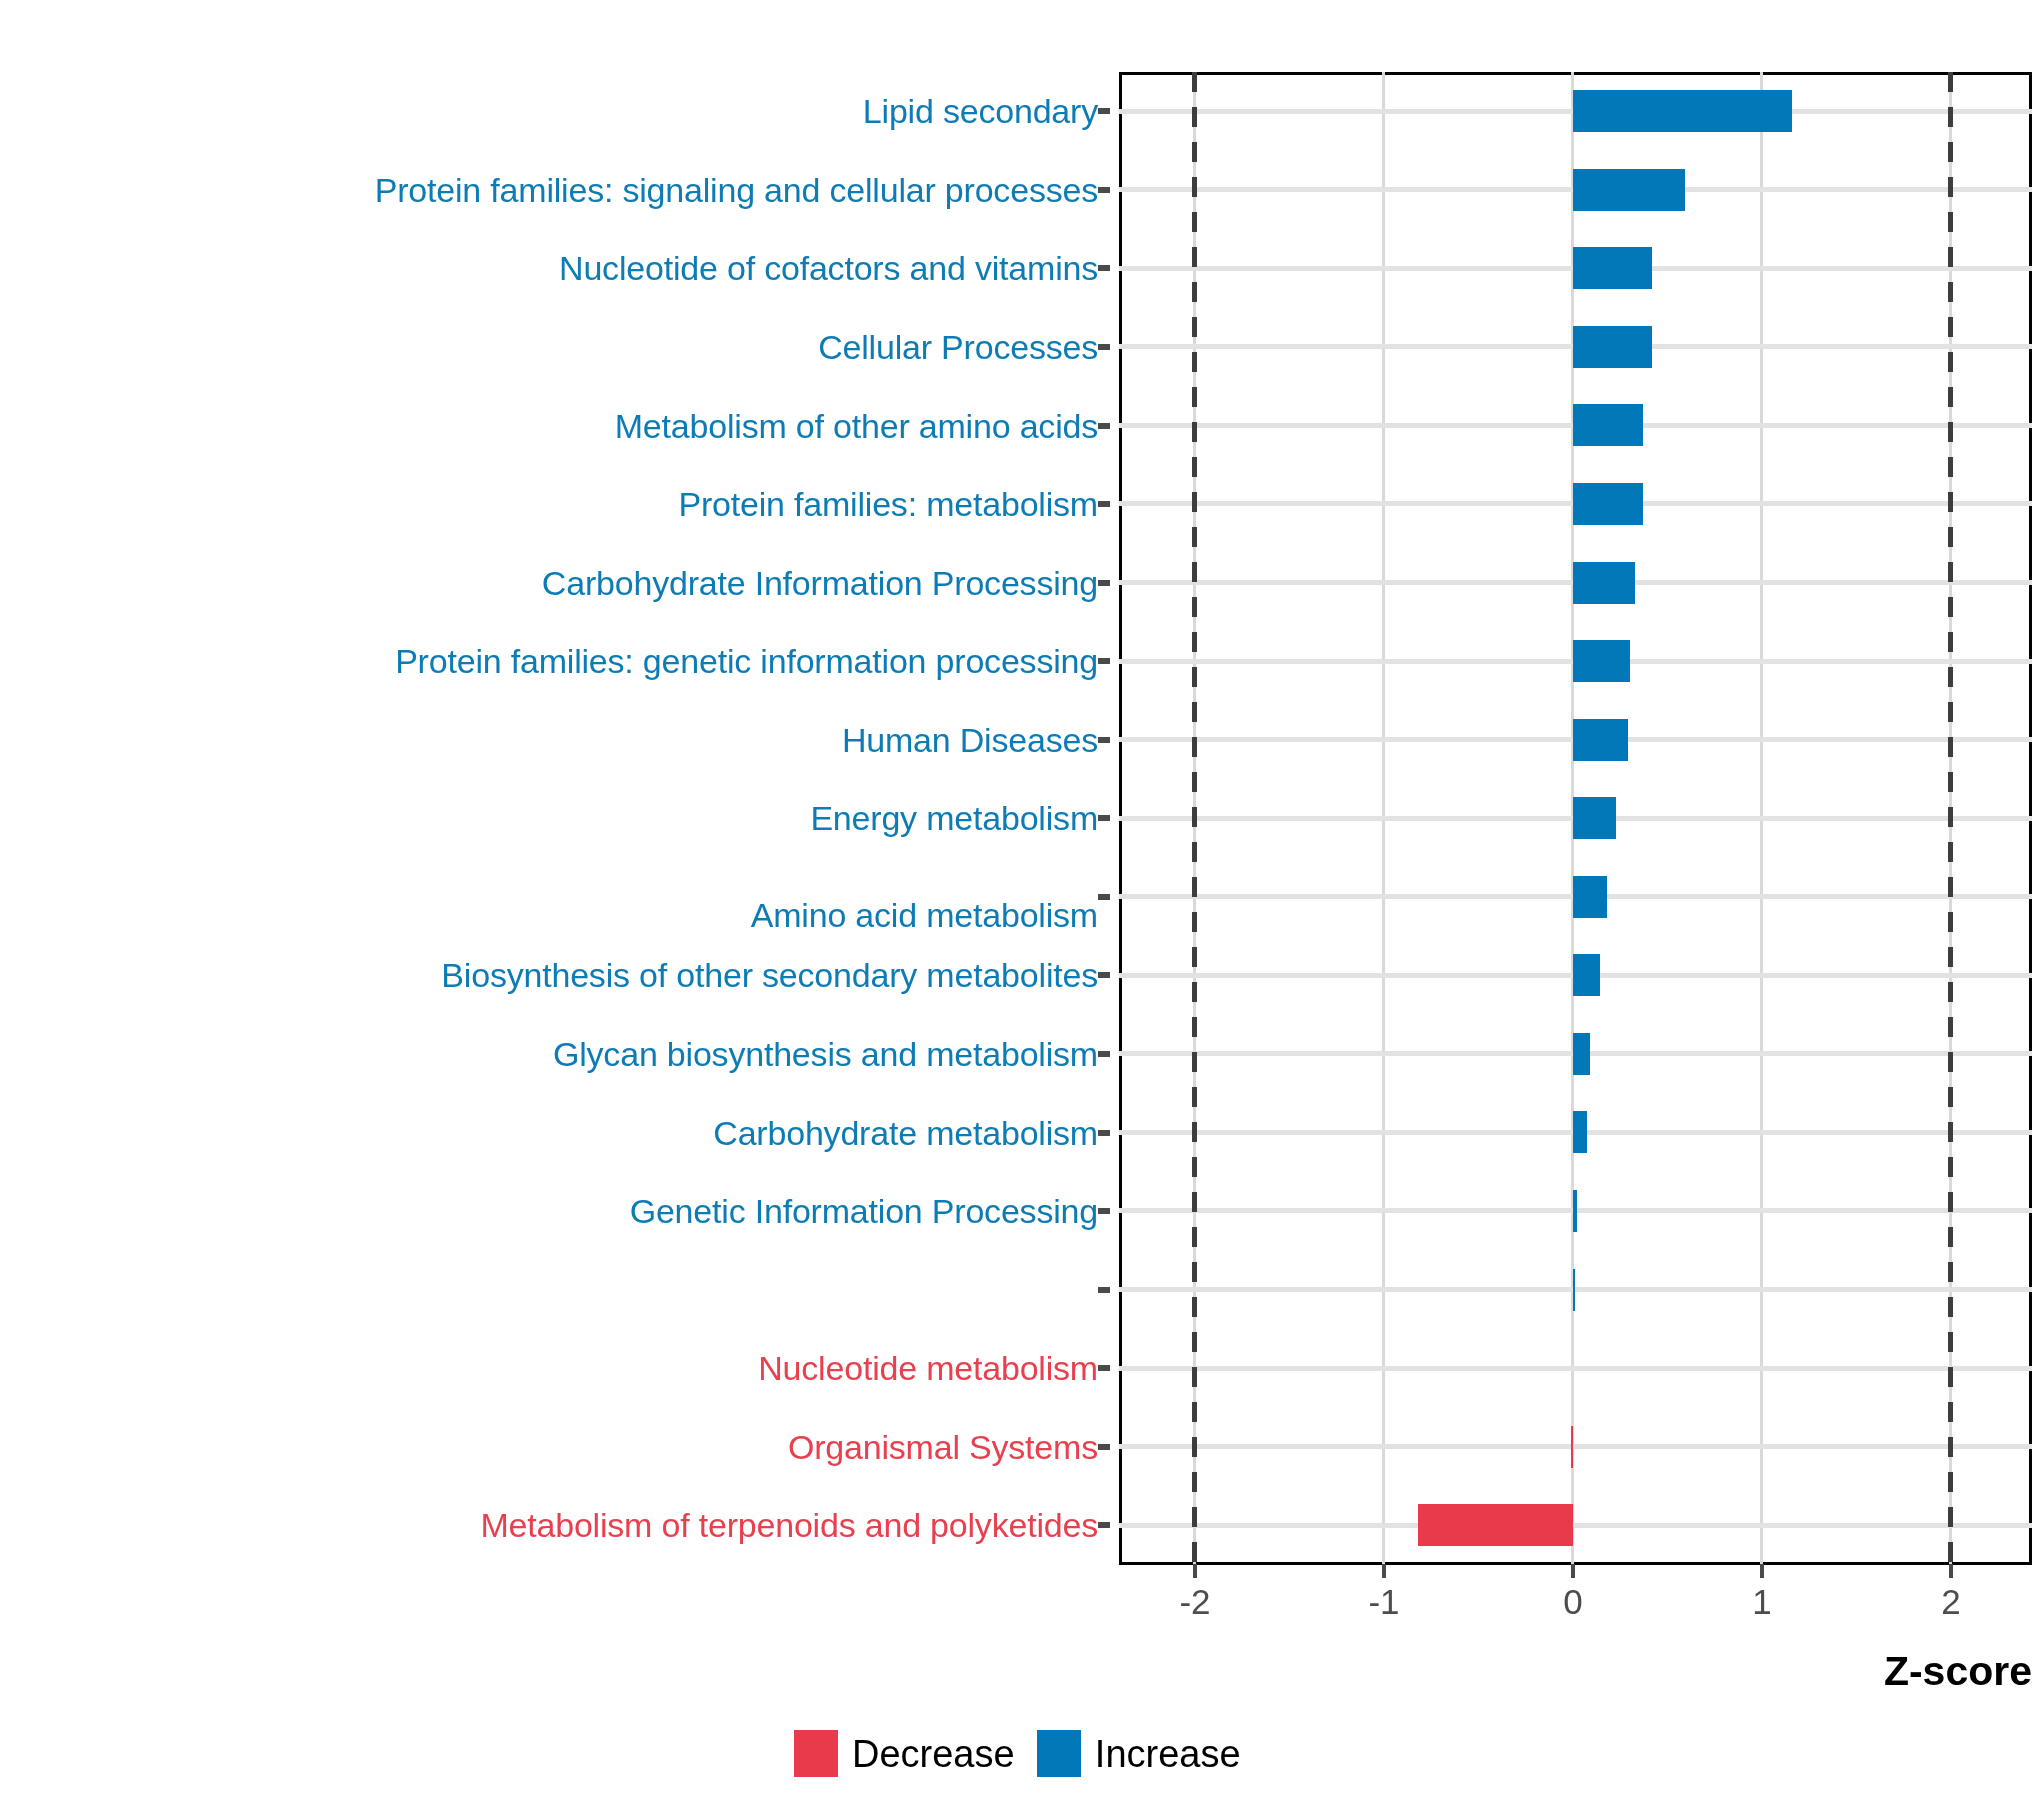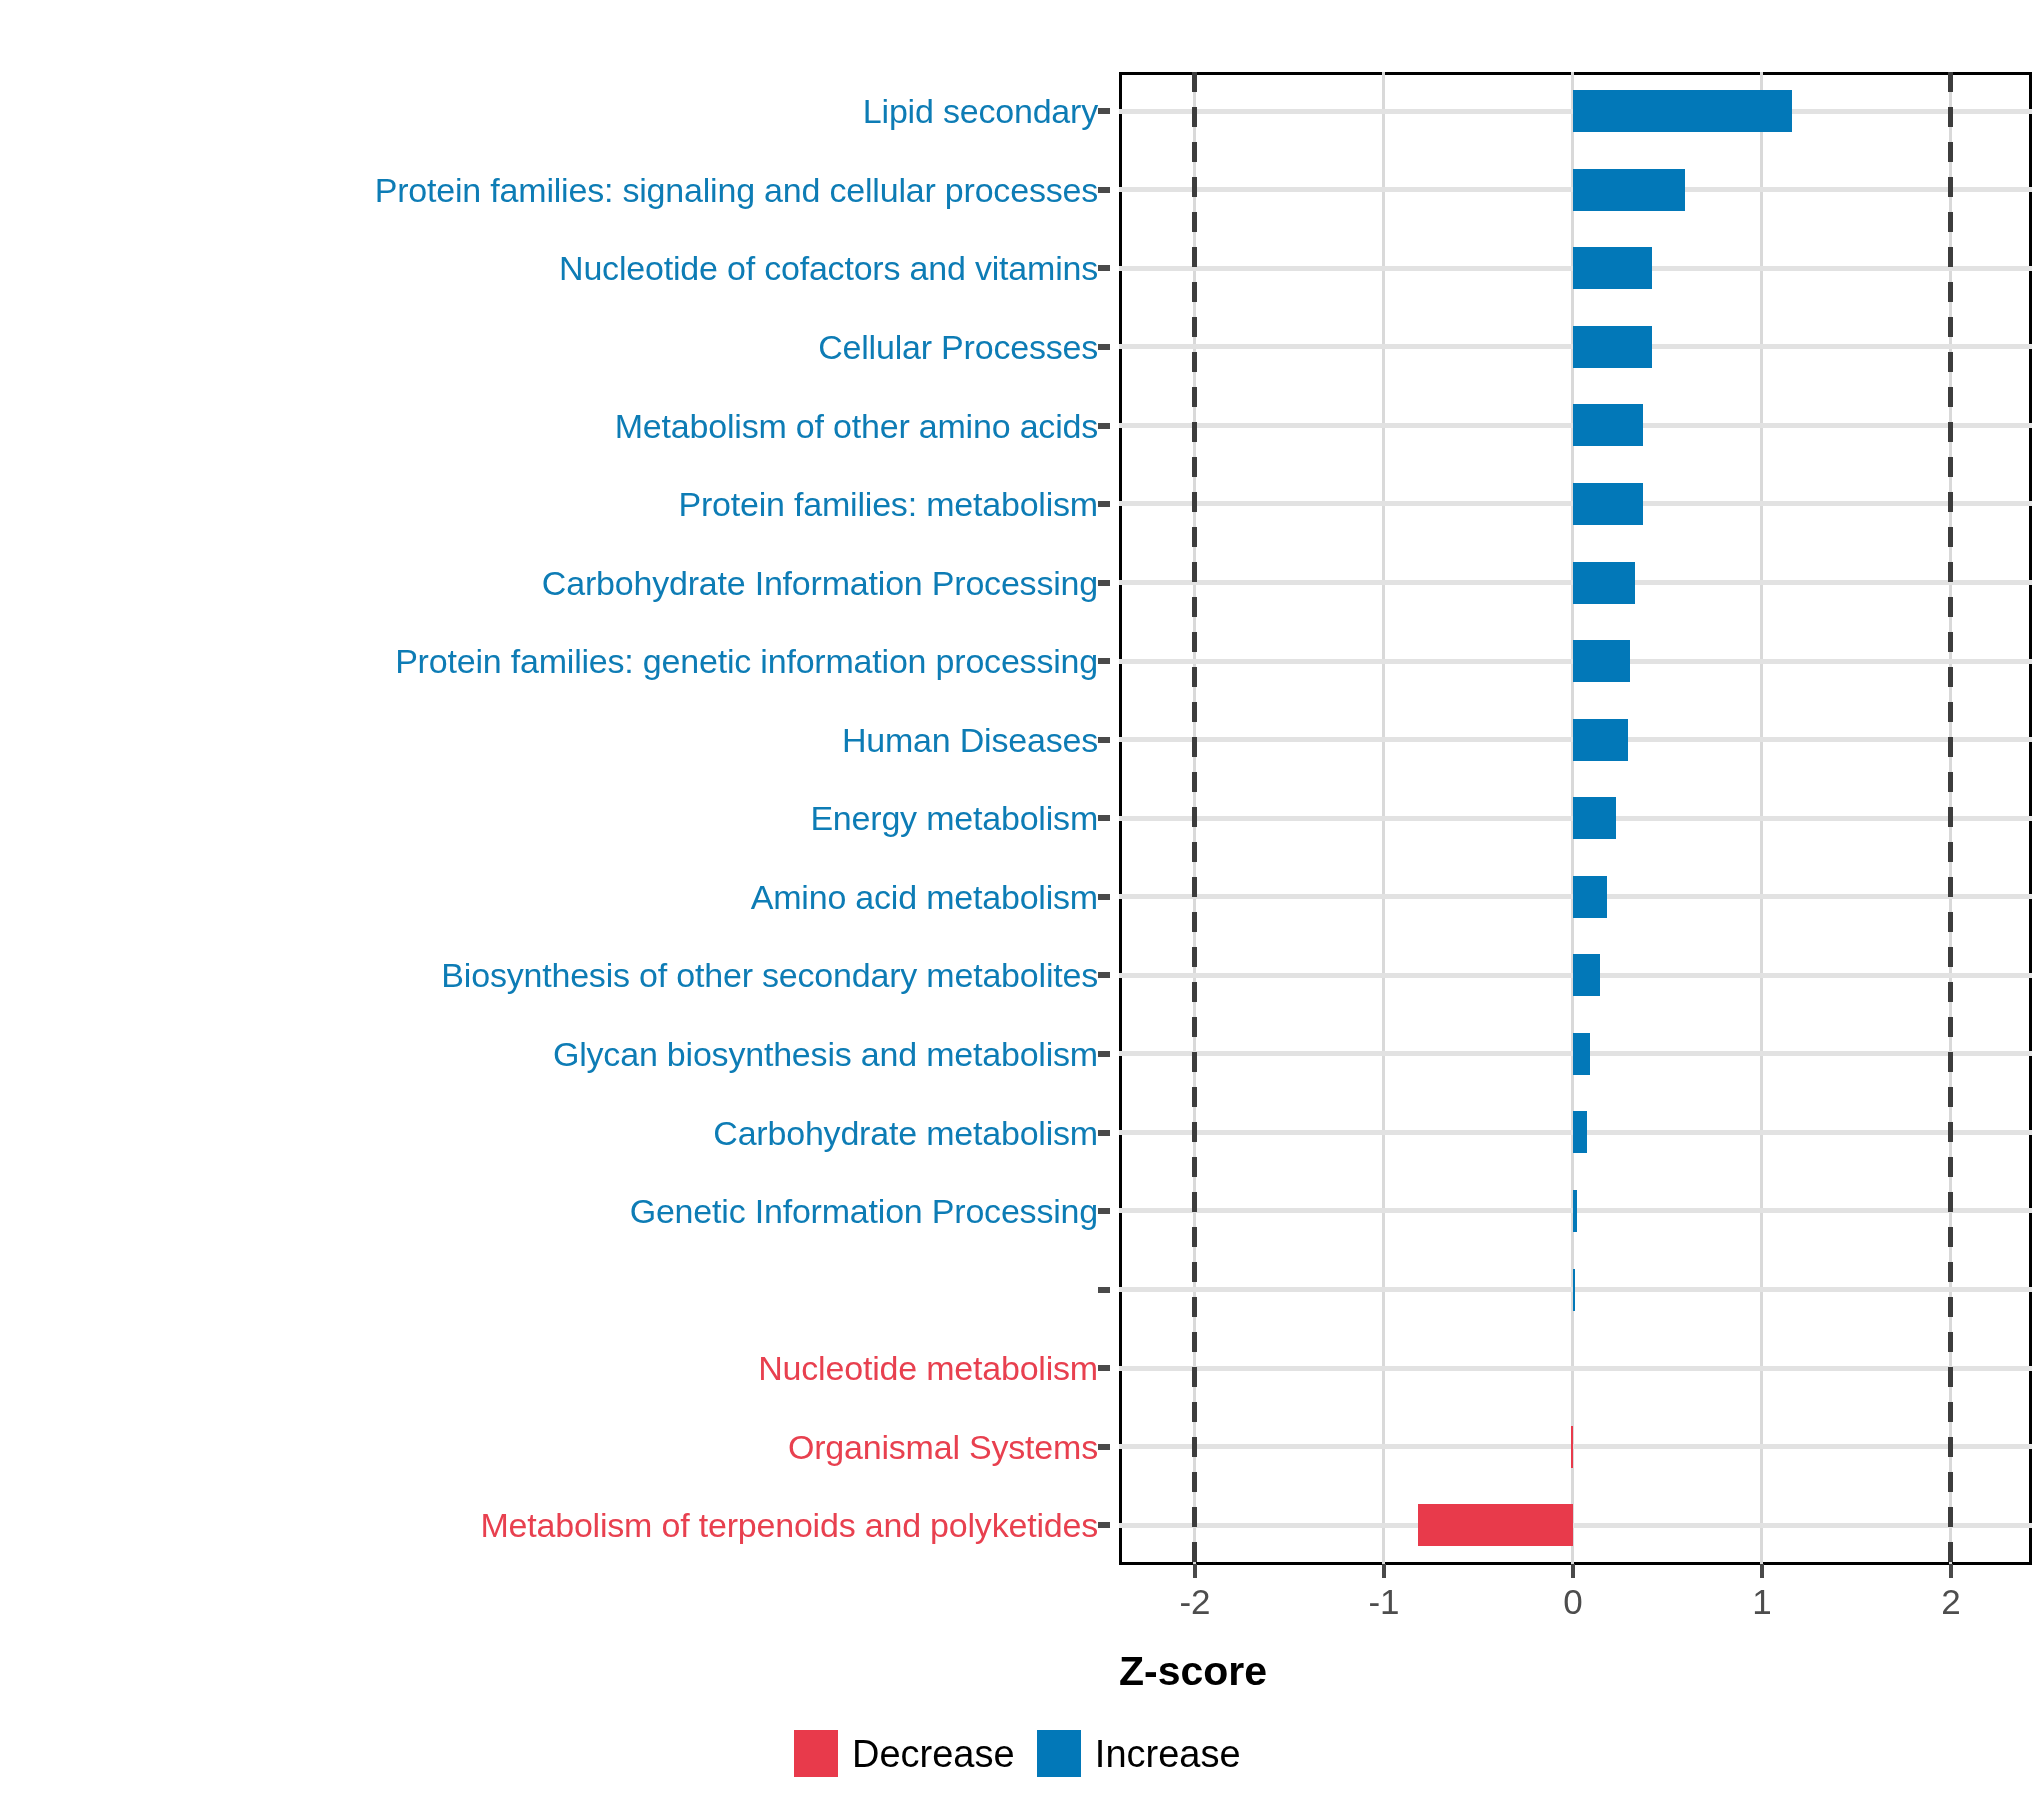--- a/index.html
+++ b/index.html
@@ -24,21 +24,21 @@
         font-size:34px;line-height:1;white-space:nowrap;letter-spacing:-0.2px;}
   .ylab.inc{color:#0d7cb5;}
   .ylab.dec{color:#e8404f;}
   .ytick{position:absolute;right:0;width:12px;height:6px;background:#4a4a4a;transform:translateY(-50%);}
 
   
   .xtickmark{position:absolute;top:0;width:3.8px;height:14.3px;background:#4a4a4a;}
   .xticklab{position:absolute;top:19.6px;transform:translateX(-50%);
             font-size:35px;color:#4d4d4d;line-height:1;}
   #xaxis{position:absolute;left:1119px;top:1564px;width:913px;height:83px;}
-  #xtitle{position:absolute;left:1119px;top:1651px;width:913px;text-align:left;
+  #xtitle{position:absolute;left:1119px;top:1651px;width:913px;text-align:right;
           font-size:41px;font-weight:bold;color:#000;line-height:1;}
 
   
   #legend{position:absolute;left:0;right:0;top:1730px;display:flex;
           justify-content:center;align-items:center;gap:22.6px;}
   .lg-item{display:flex;align-items:center;gap:13.6px;}
   .lg-key{width:44px;height:47px;display:block;}
   .lg-key.dec{background:#e83a4b;}
   .lg-key.inc{background:#0278b8;}
   .lg-lab{font-size:38px;color:#000;line-height:1;}
@@ -62,21 +62,21 @@
       <div class="ylab inc" style="top: 432px;">Protein families: metabolism</div>
       <div class="ytick" style="top: 432px;"></div>
       <div class="ylab inc" style="top: 511px;">Carbohydrate Information Processing</div>
       <div class="ytick" style="top: 511px;"></div>
       <div class="ylab inc" style="top: 589px;">Protein families: genetic information processing</div>
       <div class="ytick" style="top: 589px;"></div>
       <div class="ylab inc" style="top: 668px;">Human Diseases</div>
       <div class="ytick" style="top: 668px;"></div>
       <div class="ylab inc" style="top: 746px;">Energy metabolism</div>
       <div class="ytick" style="top: 746px;"></div>
-      <div class="ylab inc" style="top: 825px;">Amino acid metabolism</div>
+      <div class="ylab inc" style="top: 843px;">Amino acid metabolism</div>
       <div class="ytick" style="top: 825px;"></div>
       <div class="ylab inc" style="top: 903px;">Biosynthesis of other secondary metabolites</div>
       <div class="ytick" style="top: 903px;"></div>
       <div class="ylab inc" style="top: 982px;">Glycan biosynthesis and metabolism</div>
       <div class="ytick" style="top: 982px;"></div>
       <div class="ylab inc" style="top: 1061px;">Carbohydrate metabolism</div>
       <div class="ytick" style="top: 1061px;"></div>
       <div class="ylab inc" style="top: 1139px;">Genetic Information Processing</div>
       <div class="ytick" style="top: 1139px;"></div>
       <div class="ytick" style="top: 1218px;"></div>

